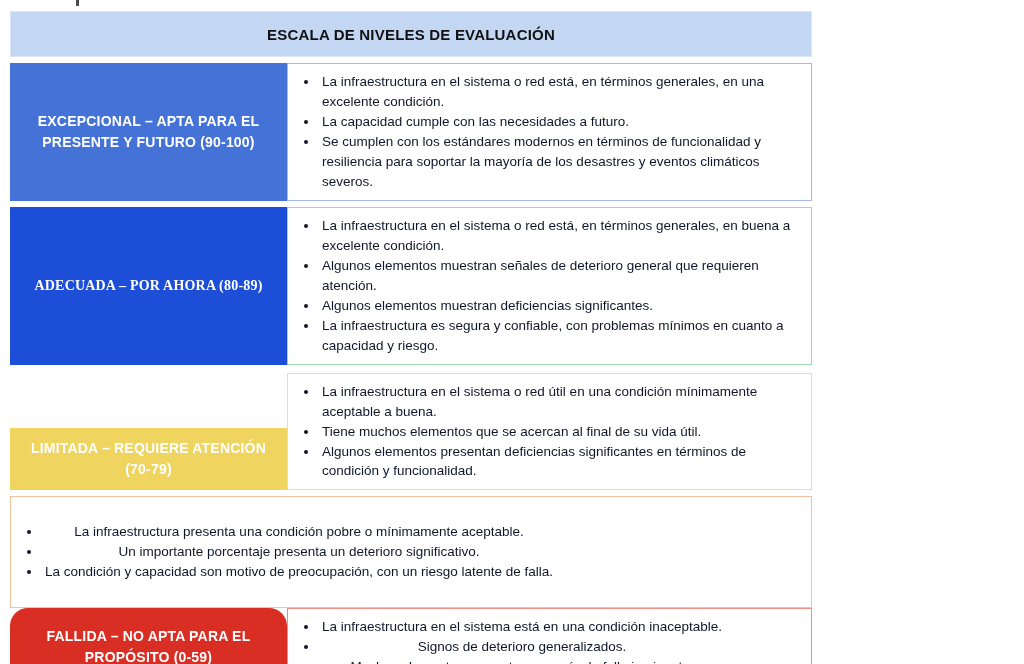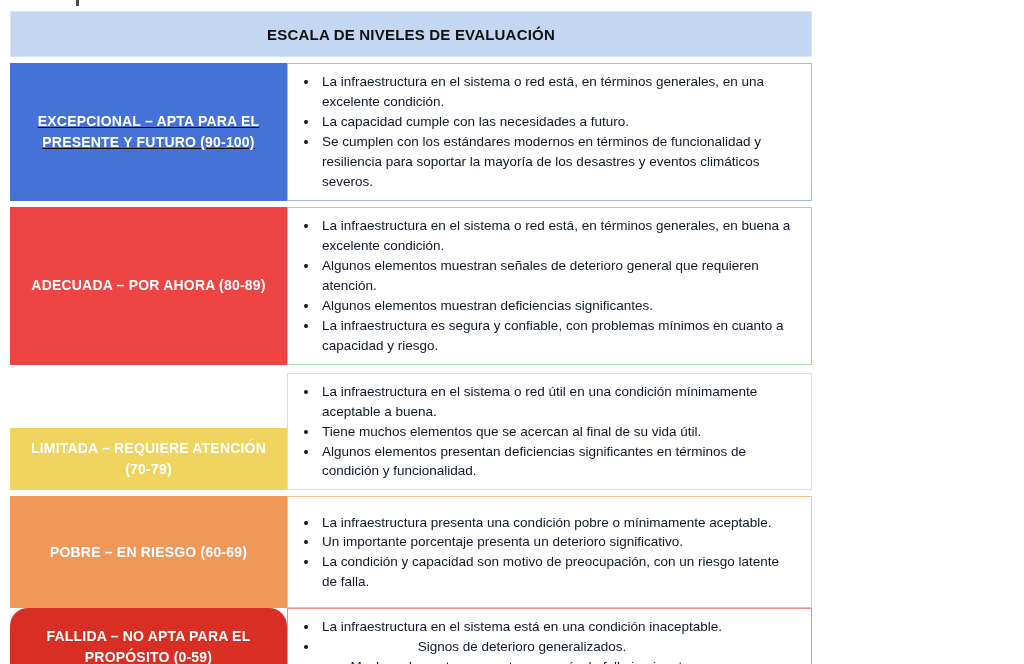--- a/index.html
+++ b/index.html
@@ -68,34 +68,34 @@
 
 <div class="artifact"></div>
 
 <div class="table-wrap">
 
   <div class="table-header" style="background: rgb(195, 215, 243);">
     <h1>ESCALA DE NIVELES DE EVALUACIÓN</h1>
   </div>
 
   <div class="level-row">
-    <div class="label-cell" style="background: rgb(68, 114, 214); text-decoration: underline;">
+    <div class="label-cell" style="background: rgb(68, 114, 214);">
       <span>EXCEPCIONAL – APTA PARA EL PRESENTE Y FUTURO (90-100)</span>
     </div>
     <div class="desc-cell" style="border-color: rgb(167, 185, 236);">
       <ul>
         <li>La infraestructura en el sistema o red está, en términos generales, en una excelente condición.</li>
         <li>La capacidad cumple con las necesidades a futuro.</li>
         <li>Se cumplen con los estándares modernos en términos de funcionalidad y resiliencia para soportar la mayoría de los desastres y eventos climáticos severos.</li>
       </ul>
     </div>
   </div>
 
   <div class="level-row">
-    <div class="label-cell" style="background: #ef4444;">
+    <div class="label-cell" style="background: #1d4ed8; font-family: Liberation Serif, serif;">
       <span>ADECUADA – POR AHORA (80-89)</span>
     </div>
     <div class="desc-cell" style="border-color: rgb(163, 217, 176);">
       <ul>
         <li>La infraestructura en el sistema o red está, en términos generales, en buena a excelente condición.</li>
         <li>Algunos elementos muestran señales de deterioro general que requieren atención.</li>
         <li>Algunos elementos muestran deficiencias significantes.</li>
         <li>La infraestructura es segura y confiable, con problemas mínimos en cuanto a capacidad y riesgo.</li>
       </ul>
     </div>
@@ -108,24 +108,21 @@
     <div class="desc-cell" style="border-color: rgb(242, 223, 148);">
       <ul>
         <li>La infraestructura en el sistema o red útil en una condición mínimamente aceptable a buena.</li>
         <li>Tiene muchos elementos que se acercan al final de su vida útil.</li>
         <li>Algunos elementos presentan deficiencias significantes en términos de condición y funcionalidad.</li>
       </ul>
     </div>
   </div>
 
   <div class="level-row">
-    <div class="label-cell" style="background: rgb(240, 151, 90);">
-      <span>POBRE – EN RIESGO (60-69)</span>
-    </div>
-    <div class="desc-cell" style="border-color: rgb(245, 192, 155);">
+    <div class="desc-cell" style="border-color: rgb(245, 192, 155); text-align: center;">
       <ul>
         <li>La infraestructura presenta una condición pobre o mínimamente aceptable.</li>
         <li>Un importante porcentaje presenta un deterioro significativo.</li>
         <li>La condición y capacidad son motivo de preocupación, con un riesgo latente de falla.</li>
       </ul>
     </div>
   </div>
 
   <div class="level-row">
     <div class="label-cell" style="background: rgb(217, 46, 36); border-radius: 18px;">

